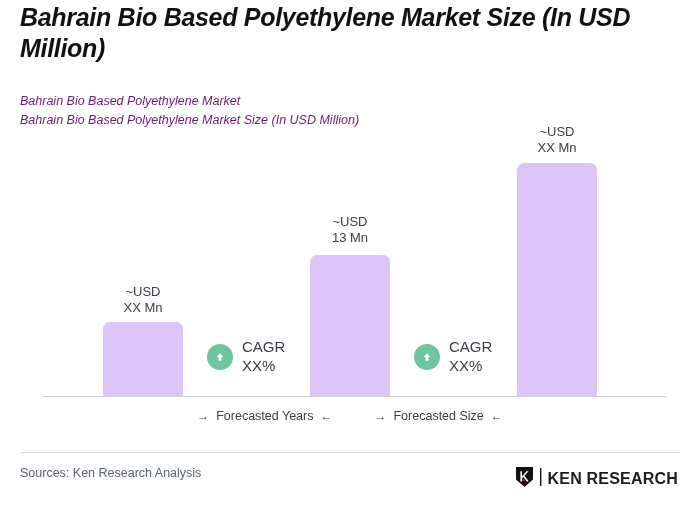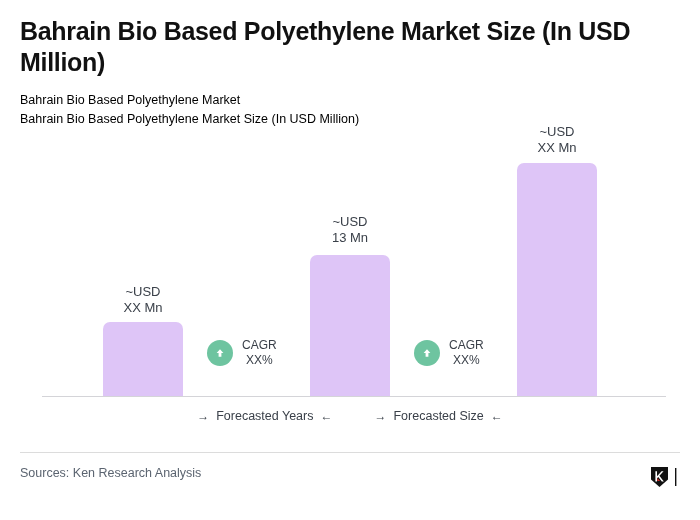--- a/index.html
+++ b/index.html
@@ -18,36 +18,37 @@
 
   .page {
     position: relative;
     width: 700px;
     height: 520px;
     box-sizing: border-box;
   }
 
   
   .header {
-    padding: 16px 20px 0 20px;
+    padding: 2px 20px 0 20px;
+    font-style: italic;
   }
   .chart-title {
     font-size: 25px;
     font-weight: bold;
     line-height: 1.22;
     letter-spacing: -0.3px;
     color: #111111;
     margin: 0;
     max-width: 660px;
   }
   .subtitle-block {
-    margin-top: 14px;
+    margin-top: 29px;
     font-size: 12.5px;
     line-height: 1.48;
-    color: #000000;
+    color: #701a75;
   }
   .subtitle-line {
     display: block;
     white-space: nowrap;
   }
 
   
   .plot {
     position: absolute;
     left: 0;
@@ -91,25 +92,24 @@
     width: 26px;
     height: 26px;
     border-radius: 50%;
     background: #6ec4a0;
     display: flex;
     align-items: center;
     justify-content: center;
     flex: 0 0 auto;
   }
   .cagr-text {
-    font-size: 12px;
+    font-size: 15px;
     line-height: 1.25;
     color: #3a4049;
     white-space: nowrap;
-    text-align: center;
   }
   .cagr-text span { display: block; }
 
   
   .periods {
     position: absolute;
     left: 0;
     top: 409px;
     width: 700px;
     display: flex;
@@ -251,16 +251,17 @@
           <path d="M1 1 H18 V13.5 L9.5 21 L1 13.5 Z" fill="#111111"></path>
           <path d="M5.4 5.2 H7.0 V10.2 L11.6 5.2 H13.6 L9.4 9.7 L13.8 15.6 H11.8 L8.3 10.9 L7.0 12.3 V15.6 H5.4 Z" fill="#ffffff"></path>
           <path d="M7.4 11.9 L10.0 15.0 H7.4 Z" fill="#d92b27"></path>
         </svg>
       </span>
       <span>
         <svg width="4" height="18" viewBox="0 0 4 18" aria-hidden="true">
           <rect x="1" y="0" width="1.4" height="18" fill="#111111"></rect>
         </svg>
       </span>
+      <span class="brand-wordmark">KEN RESEARCH</span>
     </div>
   </div>
 
 </div>
 
 </body></html>

